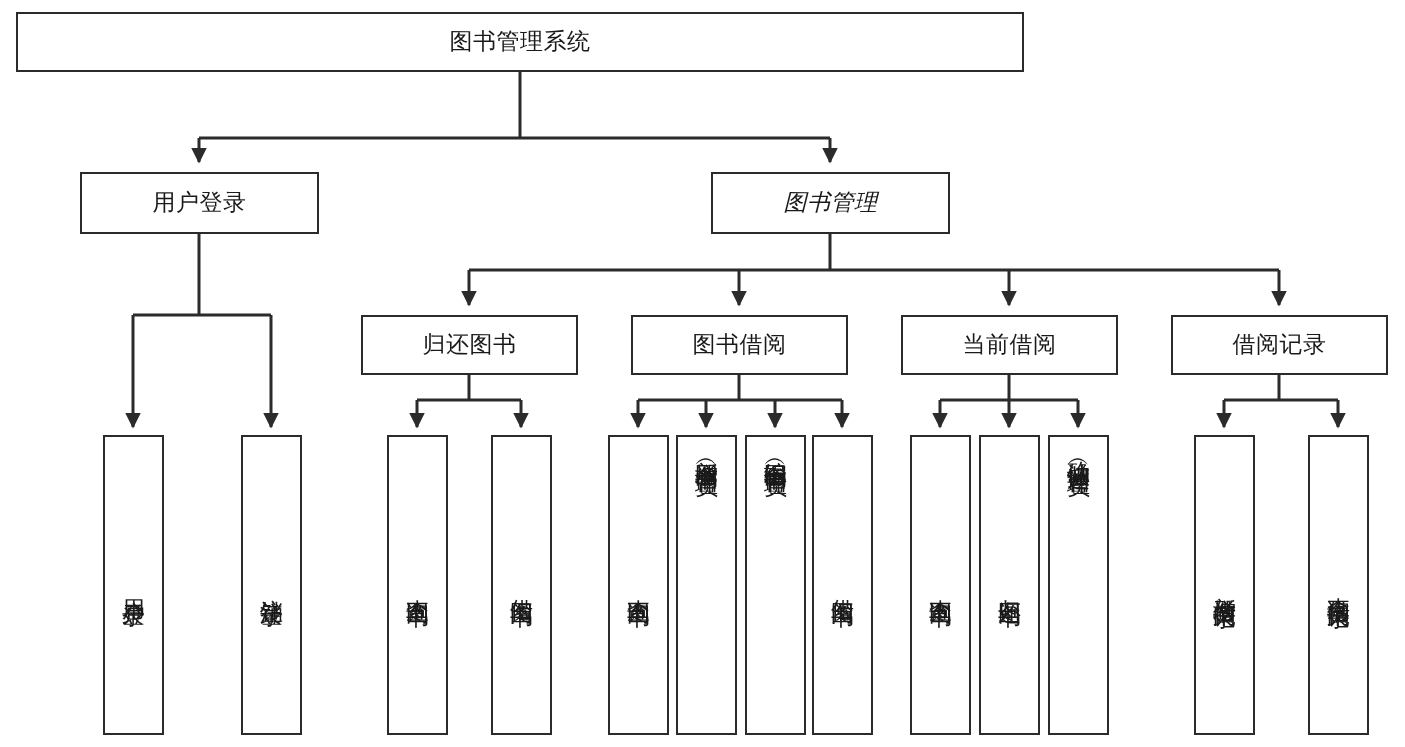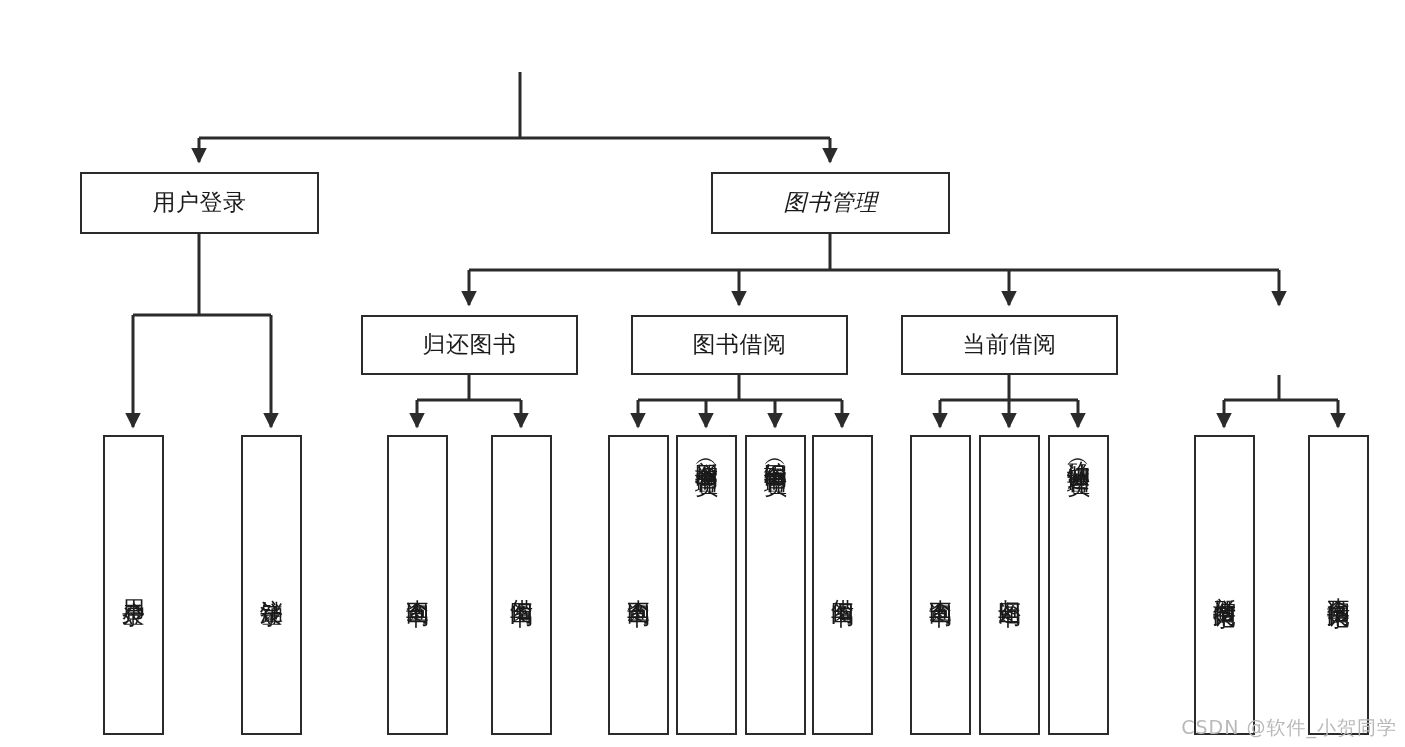--- a/index.html
+++ b/index.html
@@ -120,37 +120,43 @@
       <path d="M 1078 400 L 1078 427" marker-end="url(#arrow)"></path>
 
       <path d="M 1279 375 L 1279 400"></path>
       <path d="M 1224 400 L 1338 400"></path>
       <path d="M 1224 400 L 1224 427" marker-end="url(#arrow)"></path>
       <path d="M 1338 400 L 1338 427" marker-end="url(#arrow)"></path>
 
     </g>
   </svg>
 
+  <div class="node-box" style="left:16px; top:12px; width:1008px; height:60px;">
+    <span class="node-label-h">图书管理系统</span>
+  </div>
 
   <div class="node-box" style="left:80px; top:172px; width:239px; height:62px;">
     <span class="node-label-h">用户登录</span>
   </div>
   <div class="node-box" style="left:711px; top:172px; width:239px; height:62px;font-style:italic;">
     <span class="node-label-h">图书管理</span>
   </div>
 
   <div class="node-box" style="left:361px; top:315px; width:217px; height:60px;">
     <span class="node-label-h">归还图书</span>
   </div>
   <div class="node-box" style="left:901px; top:315px; width:217px; height:60px;">
     <span class="node-label-h">当前借阅</span>
   </div>
   <div class="node-box" style="left:631px; top:315px; width:217px; height:60px;">
     <span class="node-label-h">图书借阅</span>
   </div>
+  <div class="node-box" style="left:1171px; top:315px; width:217px; height:60px;">
+    <span class="node-label-h">借阅记录</span>
+  </div>
 
   <div class="node-box box-vertical centered" style="left:103px; top:435px; width:61px; height:300px;">
     <span class="node-label-v">用户登录</span>
   </div>
   <div class="node-box box-vertical centered" style="left:241px; top:435px; width:61px; height:300px;">
     <span class="node-label-v">注销登录</span>
   </div>
 
   <div class="node-box box-vertical centered" style="left:387px; top:435px; width:61px; height:300px;">
     <span class="node-label-v">查询图书</span>
@@ -182,15 +188,14 @@
     <span class="node-label-v">确认归还（管理员）</span>
   </div>
 
   <div class="node-box box-vertical centered" style="left:1194px; top:435px; width:61px; height:300px;">
     <span class="node-label-v">新增借阅记录</span>
   </div>
   <div class="node-box box-vertical centered" style="left:1308px; top:435px; width:61px; height:300px;">
     <span class="node-label-v">查询借阅记录</span>
   </div>
 
-  <div class="watermark">CSDN @软件_小贺同学</div>
 
 </div>
 
 </body></html>

